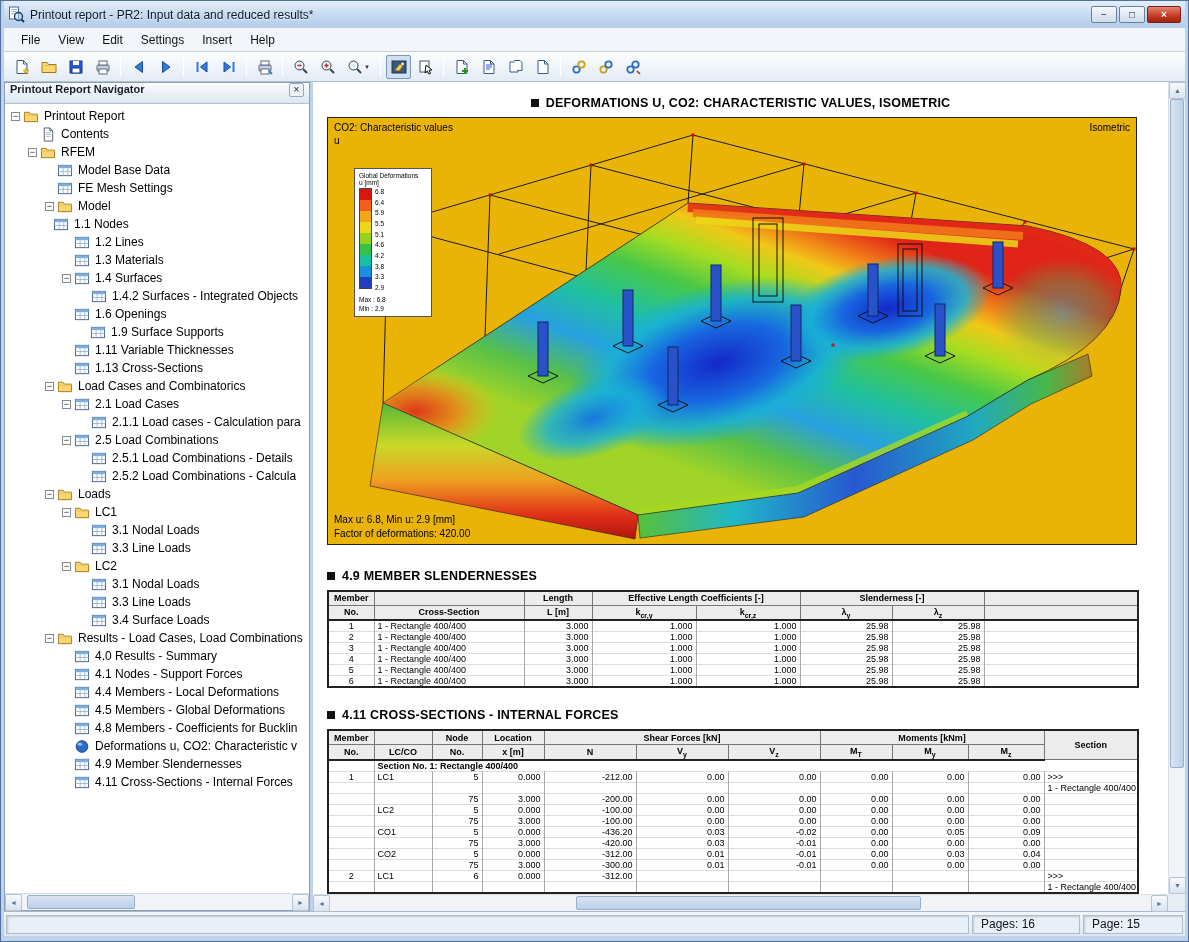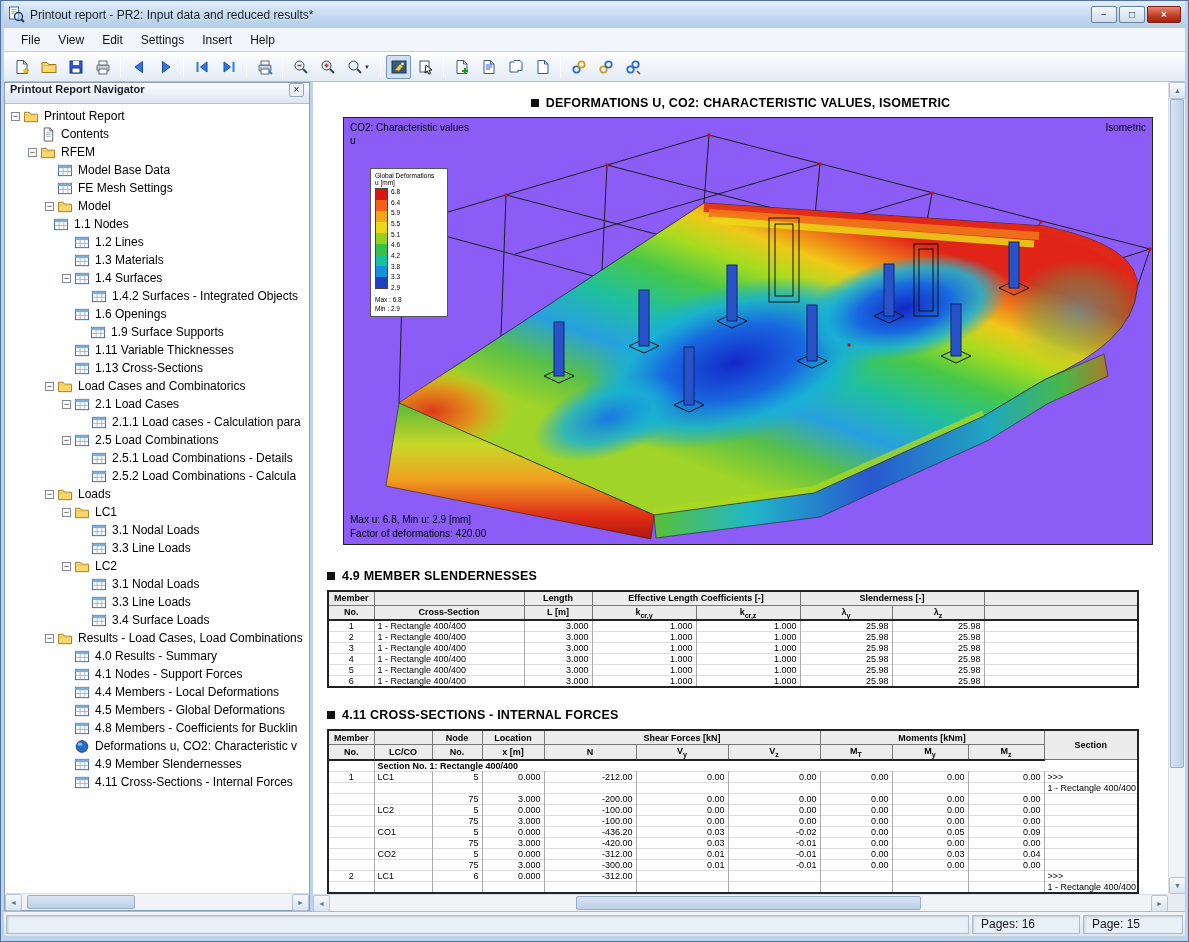--- a/index.html
+++ b/index.html
@@ -56,21 +56,21 @@
 
   
   .main{flex:1;display:grid;grid-template-columns:1fr 17px;grid-template-rows:1fr 17px;background:#fff;}
   .page{position:relative;overflow:hidden;background:#fff;}
   .report{padding:14px 14px 0 14px;}
   .sec-title{font-size:12.5px;font-weight:bold;color:#000;letter-spacing:.2px;display:flex;align-items:center;}
   .sec-title.centered{justify-content:center;}
   .sec-bullet{width:8px;height:8px;background:#111;display:inline-block;margin-right:7px;flex:0 0 auto;}
 
   
-  .figure{position:relative;width:810px;height:428px;border:1px solid #222;margin-top:7px;background:#8b5cf6;margin-left:16px;}
+  .figure{position:relative;width:810px;height:428px;border:1px solid #222;margin-top:7px;background:#eab308;}
   .fig-label{position:absolute;font-size:10px;color:#000;}
   .legend{position:absolute;left:26px;top:50px;width:78px;background:#fff;border:1px solid #555;
     padding:3px 4px;font-size:6.5px;color:#000;}
   .lg-body{display:flex;margin-top:2px;}
   .lg-bar{width:13px;height:101px;border:1px solid #444;background:linear-gradient(to bottom,
     #d81810 0 11.1%, #f06018 11.1% 22.2%, #f0a818 22.2% 33.3%, #e8d818 33.3% 44.4%,
     #98d020 44.4% 55.5%, #38c048 55.5% 66.6%, #18c0a0 66.6% 77.7%, #1890e0 77.7% 88.8%, #2040c0 88.8% 100%);}
   .lg-ticks{display:flex;flex-direction:column;justify-content:space-between;height:103px;margin-left:3px;}
   .lg-maxmin{margin-top:4px;line-height:1.4;}
 

